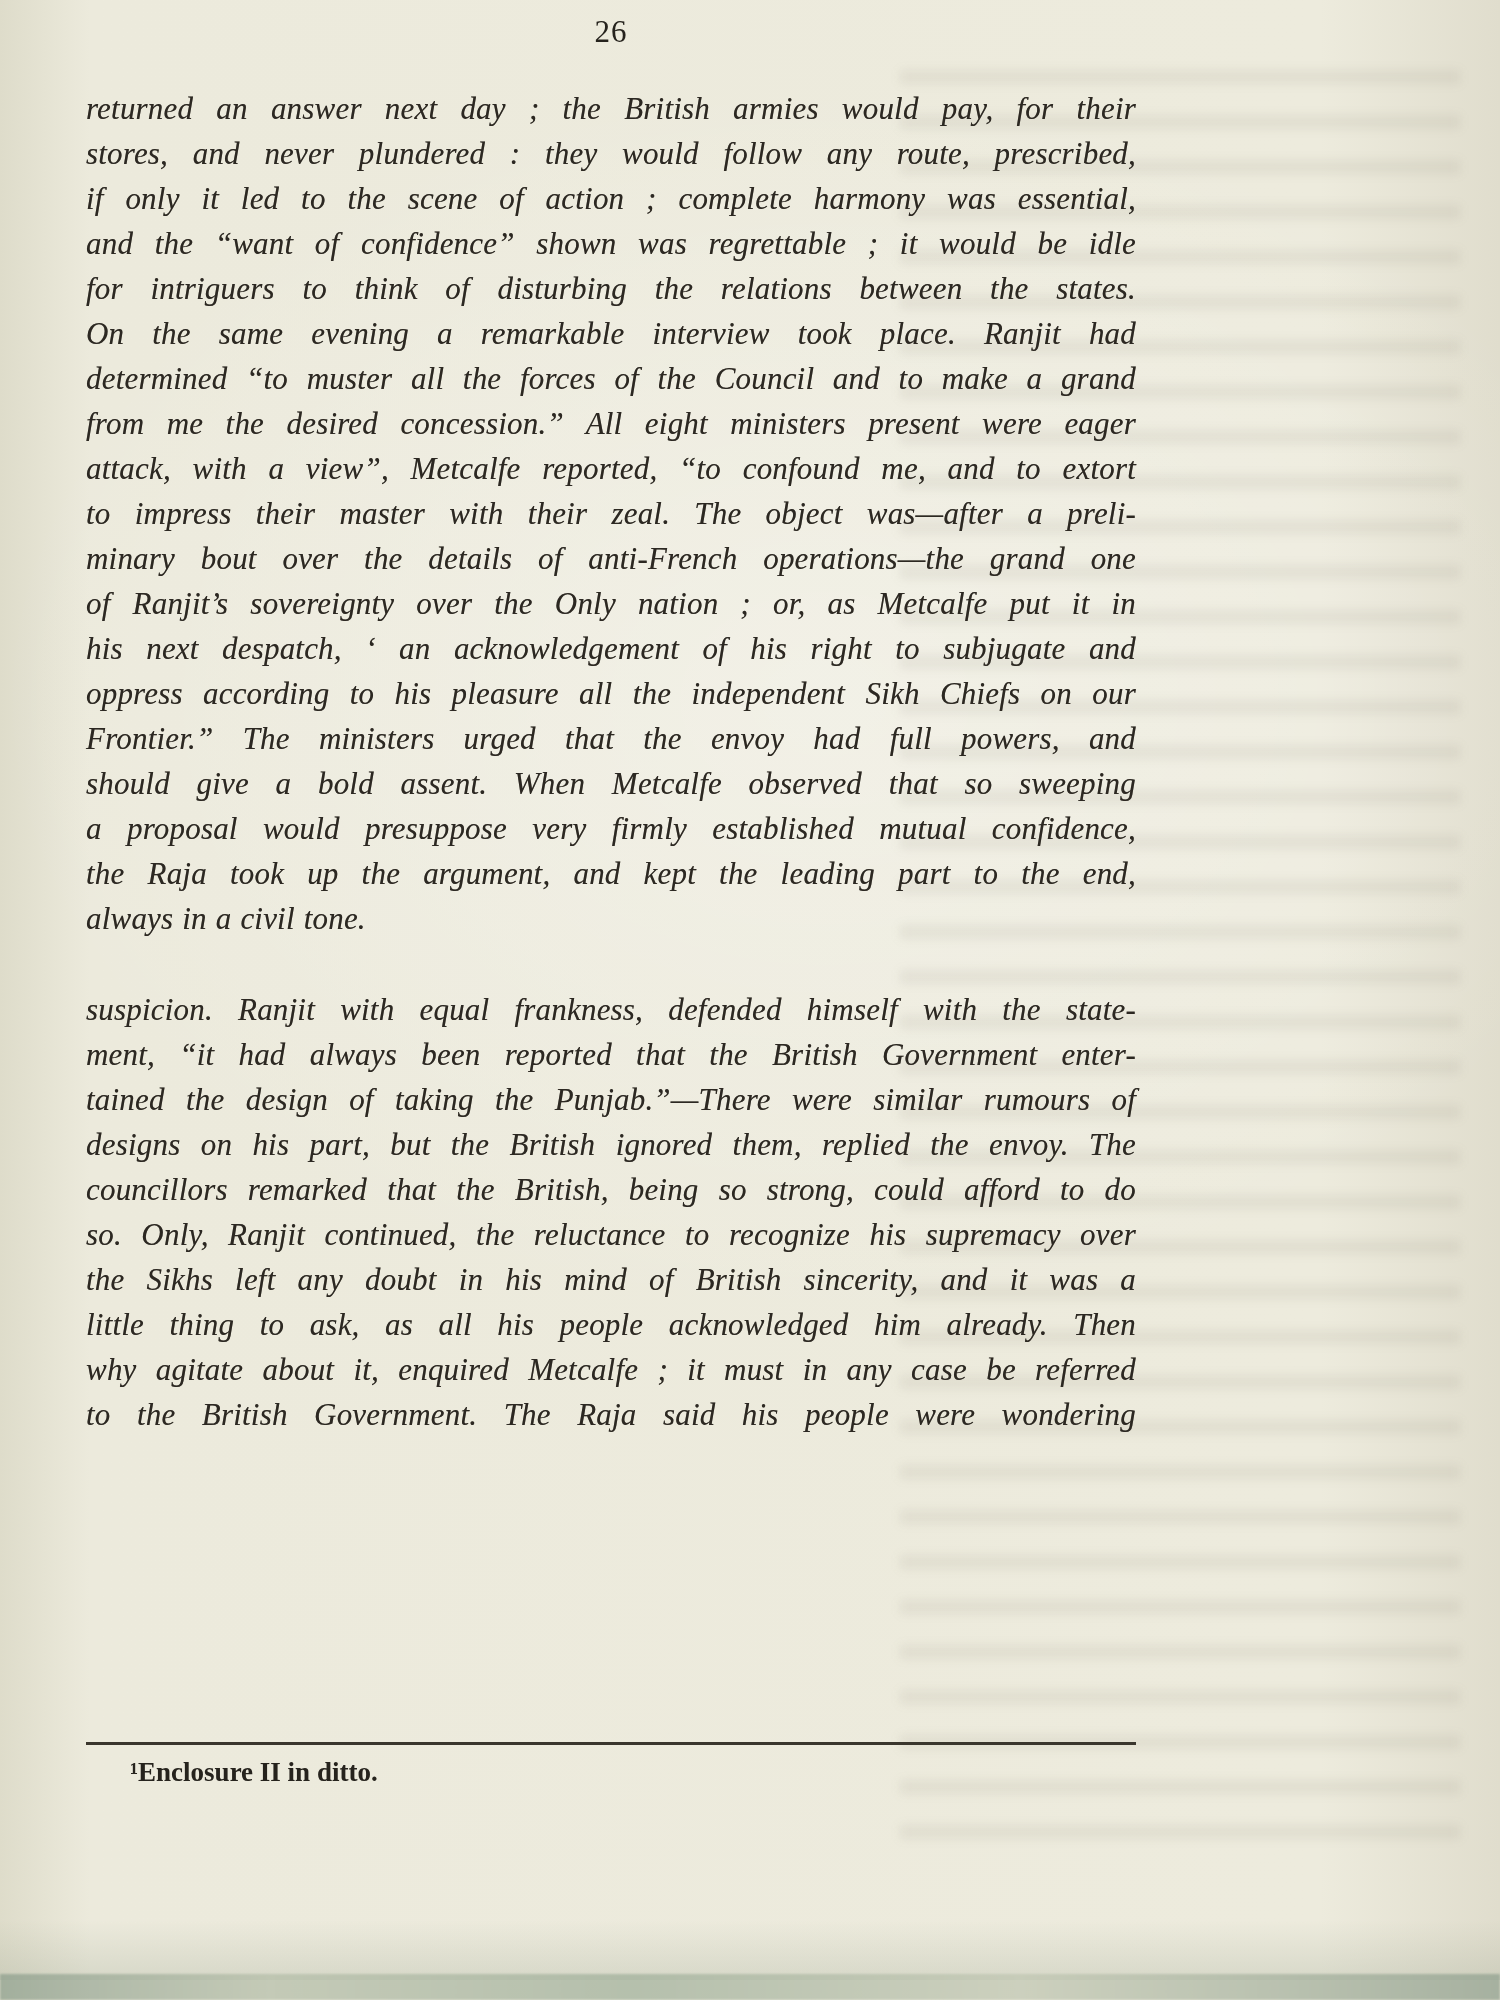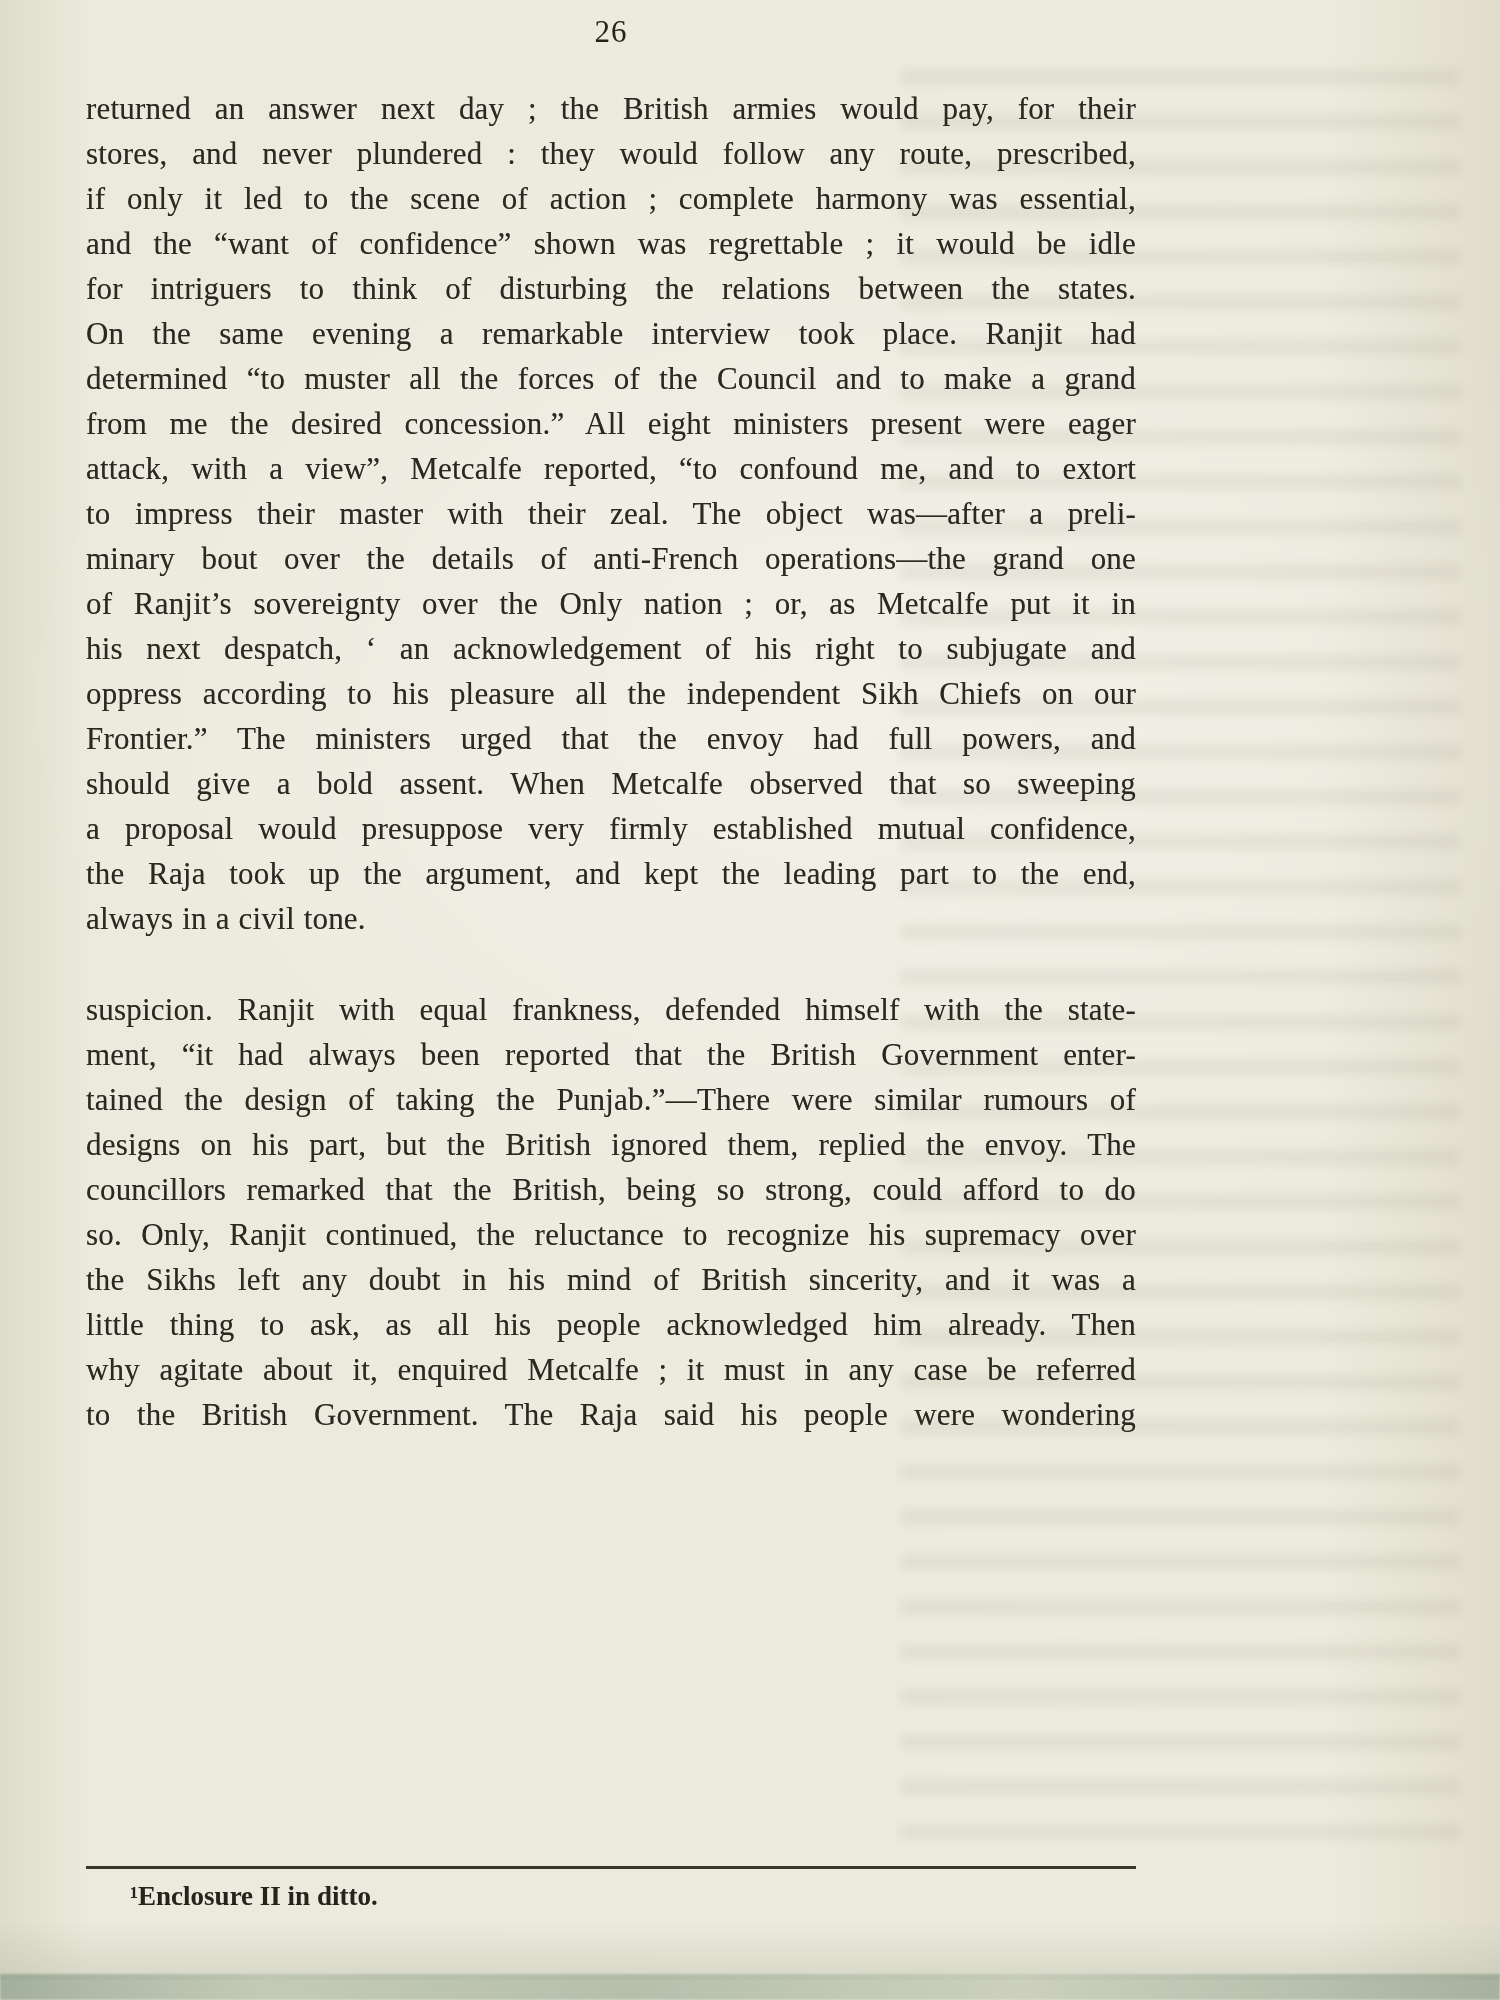--- a/index.html
+++ b/index.html
@@ -53,36 +53,36 @@
     left: 86px;
     top: 86px;
     width: 1050px;
     font-size: 31px;
     line-height: 45px;
     letter-spacing: 0.2px;
     word-spacing: 1px;
     color: #2c2822;
     text-shadow: 0 0 0.6px rgba(44,40,34,0.45);
   }
-  .para { margin: 0 0 46px 0; }
+  .para { margin: 0 0 46px 0; font-style: italic; }
   .line {
     text-align: justify;
     text-align-last: justify;
     white-space: normal;
   }
   .line.short-last {
     text-align-last: left;
   }
   .line.indent-first {
     padding-left: 58px;
   }
   .footnote-area {
     position: absolute;
     left: 86px;
-    top: 1866px;
+    top: 1742px;
     width: 1050px;
   }
   .footnote-rule {
     width: 1050px;
     height: 0;
     border-top: 3px solid #3a362d;
     margin-bottom: 12px;
   }
   .footnote {
     padding-left: 44px;

